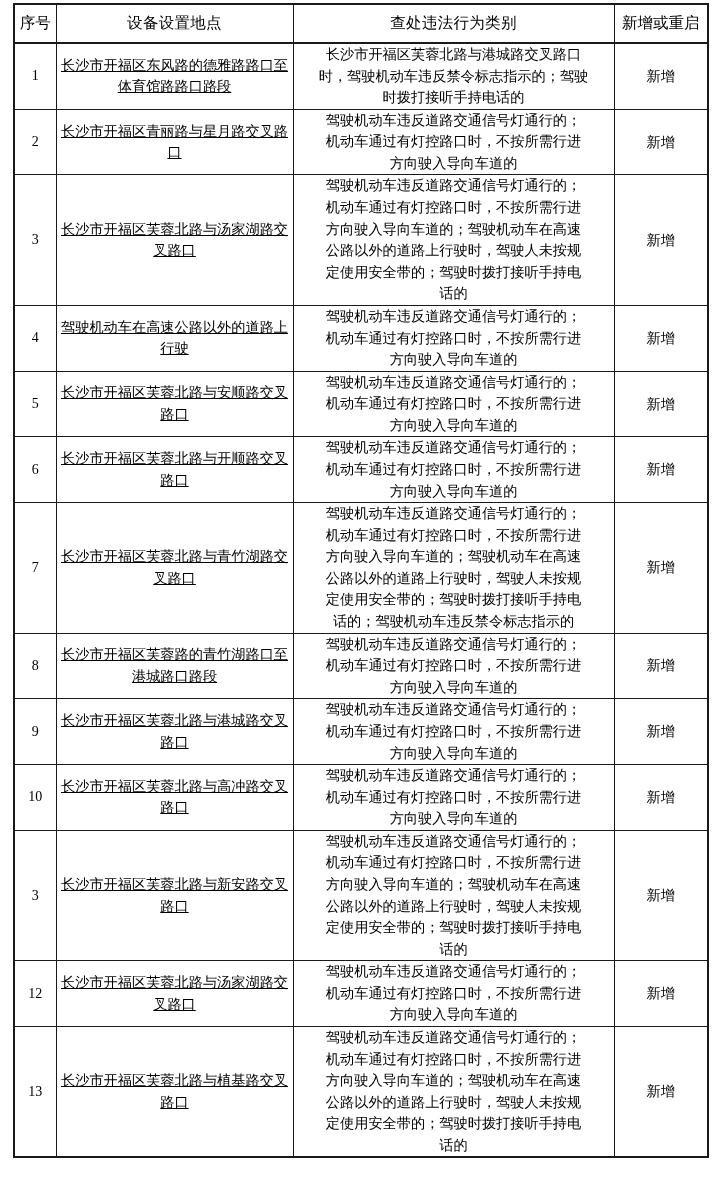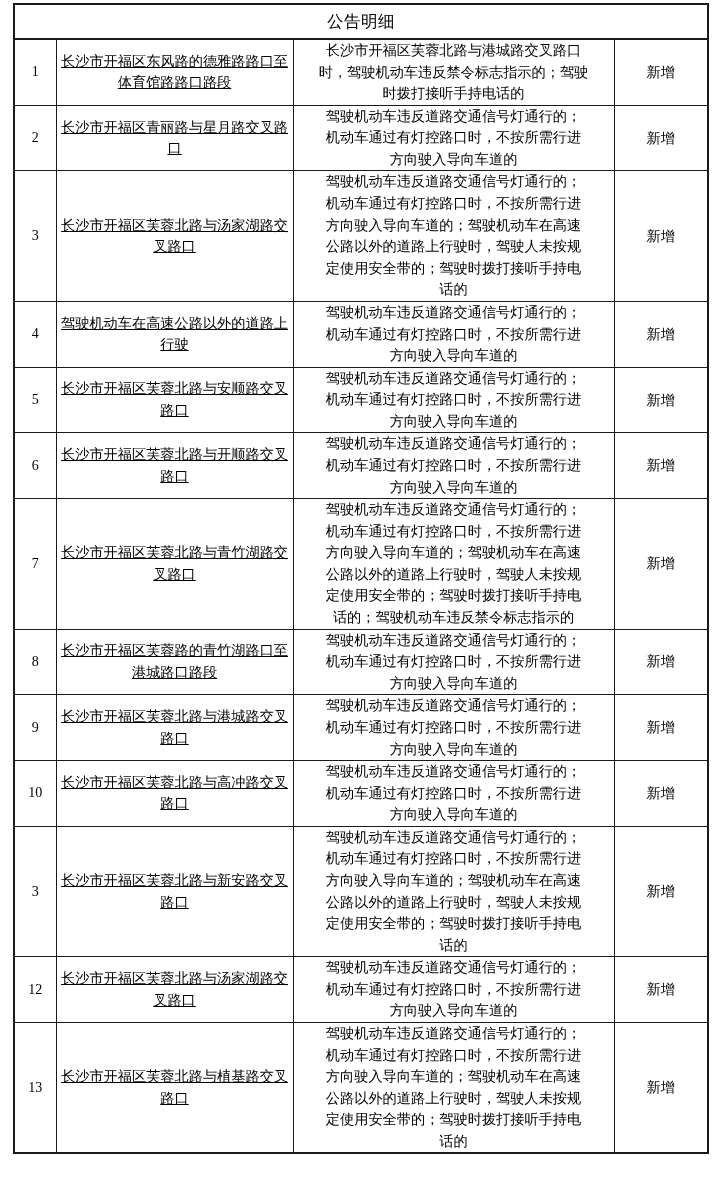--- a/index.html
+++ b/index.html
@@ -95,21 +95,24 @@
   <div class="table-wrap">
     <table class="notice">
       <colgroup>
         <col class="c-seq">
           <col class="c-loc">
           <col class="c-viol">
           <col class="c-status">
       </colgroup>
       <thead>
         <tr>
-          <th class="title-cell" colspan="4">公告明细</th>
+          <th class="head-cell narrow">序号</th>
+          <th class="head-cell">设备设置地点</th>
+          <th class="head-cell">查处违法行为类别</th>
+          <th class="head-cell narrow">新增或重启</th>
         </tr>
       </thead>
       <tbody id="rows-body">
           <tr>
             <td class="seq">1</td>
             <td class="loc">长沙市开福区东风路的德雅路路口至体育馆路路口路段</td>
             <td class="viol">
               <span class="viol-line">长沙市开福区芙蓉北路与港城路交叉路口</span>
               <span class="viol-line">时，驾驶机动车违反禁令标志指示的；驾驶</span>
               <span class="viol-line">时拨打接听手持电话的</span>

